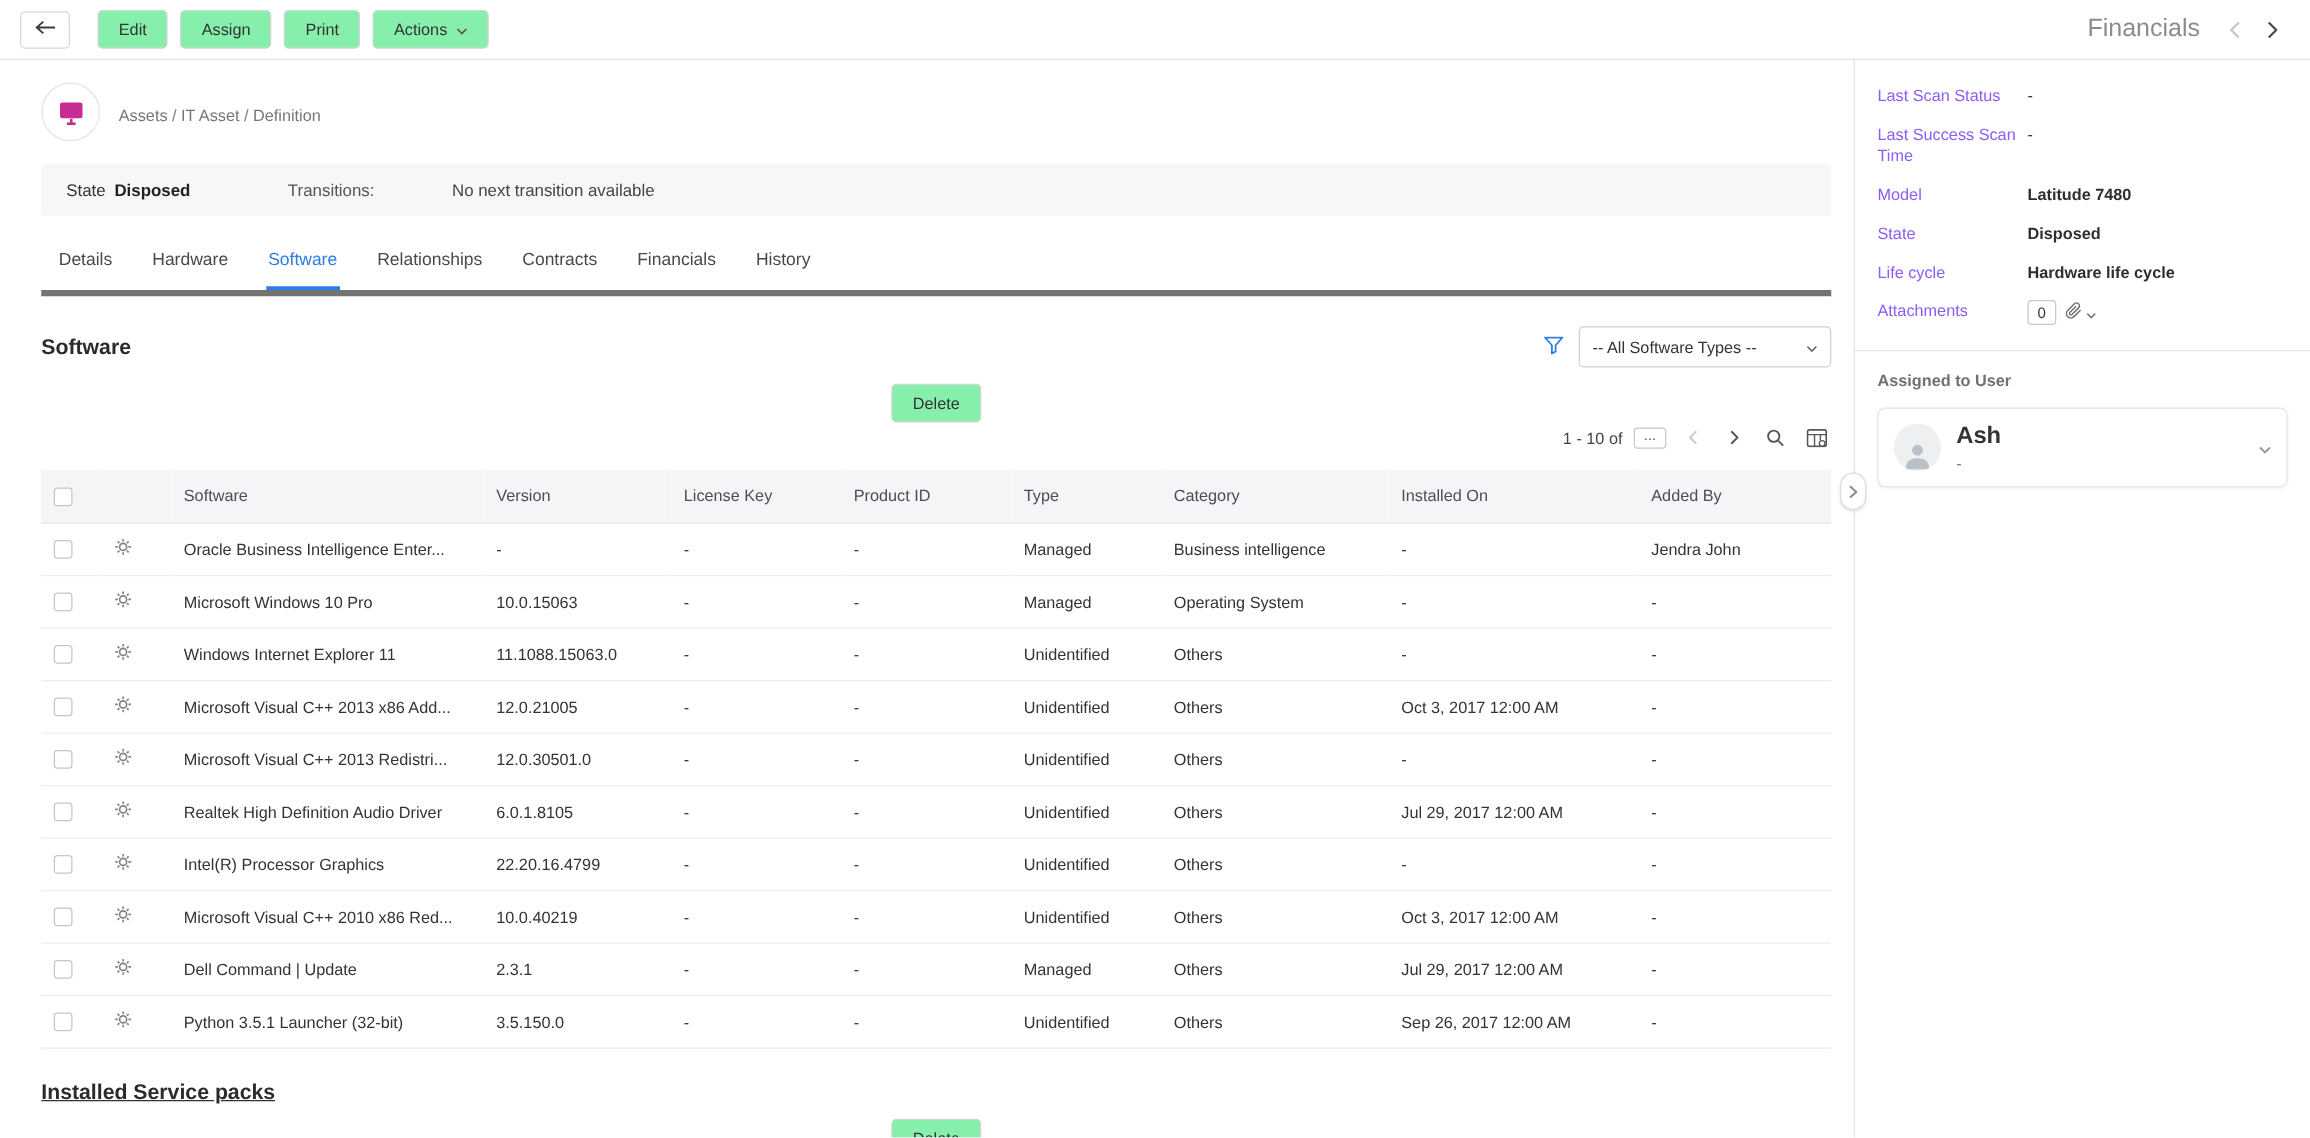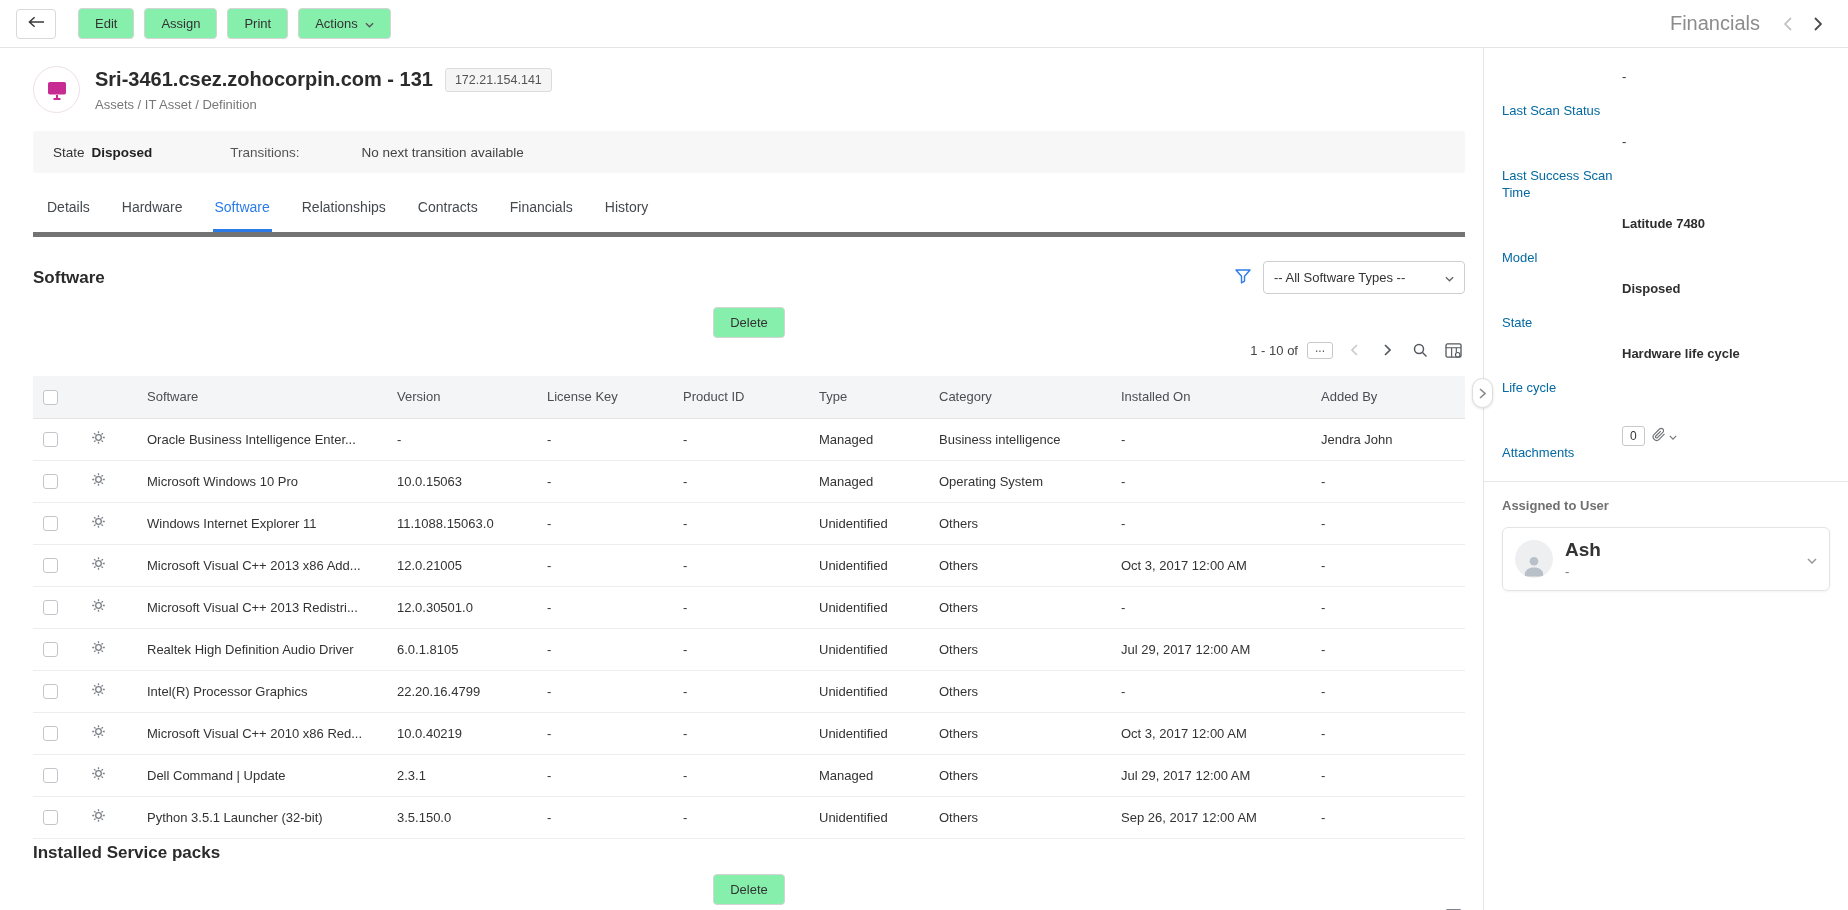--- a/index.html
+++ b/index.html
@@ -67,21 +67,21 @@
   table { width: 100%; border-collapse: collapse; table-layout: fixed; margin-top: 14px; }
   th, td { padding: 0 10px; height: 42px; text-align: left; font-size: 13px;
     overflow: hidden; white-space: nowrap; text-overflow: ellipsis; }
   thead th { background: #f4f5f6; color: #4a4e54; font-weight: normal; border-bottom: 1px solid #e4e4e4; }
   tbody td { border-bottom: 1px solid #ededef; color: #333; }
   .cb { display: inline-block; width: 15px; height: 15px; border: 1px solid #c2c6cb; border-radius: 3px;
     background: #fff; vertical-align: middle; cursor: pointer; }
   .gearwrap { display: inline-flex; cursor: pointer; color: #7d8288; }
   
   .field-row { display: flex; margin-bottom: 14px; }
-  .field-label { width: 120px; color: #0369a1; font-size: 13px; line-height: 17px; flex-shrink: 0; margin-top: 34px; }
+  .field-label { width: 120px; color: #8b5cf6; font-size: 13px; line-height: 17px; flex-shrink: 0; }
   .field-value { font-size: 13px; color: #333; line-height: 17px; }
   .field-value.bold { font-weight: bold; color: #2e2e2e; }
   .attach-cluster { display: flex; align-items: center; gap: 7px; }
   .attach-badge { border: 1px solid #c9c9c9; border-radius: 3px; padding: 2px 7px; font-size: 12px;
     background: #fff; color:#333; }
   .attach-clip { display: inline-flex; align-items: center; gap: 3px; cursor: pointer; color:#6f7276; }
   .panel-divider { border: none; border-top: 1px solid #e7e7e7; margin: 20px -18px 16px -18px; }
   .assigned-title { font-size: 13px; font-weight: bold; color: #707070; }
   .assigned-card { margin-top: 14px; border: 1px solid #e4e4e4; border-radius: 6px;
     box-shadow: 0 1px 3px rgba(0,0,0,.05); padding: 11px 12px; display: flex; align-items: center; }
@@ -141,24 +141,20 @@
   <div class="main">
 
     <div class="asset-header">
       <div class="asset-icon">
         <svg width="26" height="24" viewBox="0 0 24 24">
             <rect x="3" y="4" width="18" height="12.5" rx="1.8" fill="#c62c92"></rect>
             <path d="M8.5 21h7M12 17v4" stroke="#c62c92" stroke-width="2.1"></path>
           </svg>
       </div>
       <div>
-        <div class="asset-title-row">
-          <span class="asset-title">Sri-3461.csez.zohocorpin.com - 131</span>
-          <span class="ip-badge">172.21.154.141</span>
-        </div>
         <div class="breadcrumb">Assets / IT Asset / Definition</div>
       </div>
     </div>
 
     <div class="state-bar">
       <span class="state-label">State</span>
       <span class="state-value">Disposed</span>
       <span class="transitions-label">Transitions:</span>
       <span class="transitions-value">No next transition available</span>
     </div>
@@ -437,21 +433,21 @@
             <td>-</td>
             <td>-</td>
             <td>Unidentified</td>
             <td>Others</td>
             <td>Sep 26, 2017 12:00 AM</td>
             <td>-</td>
           </tr>
         </tbody>
     </table>
 
-    <div class="section-head" style="margin-top:4px;">
+    <div class="section-head" style="margin-top:25px;text-decoration:underline;">
       <span class="section-title">Installed Service packs</span>
     </div>
 
     <div class="toolbar" style="margin-top:11px;">
       <button class="btn">Delete</button>
       <div class="pager">
         <span>0 - 0 of 0</span>
         <span class="icon-btn disabled">
           <svg width="7" height="12" viewBox="0 0 7 12" fill="none" stroke="currentColor" stroke-width="1.6">
               <path d="M6 1L1 6l5 5"></path>

